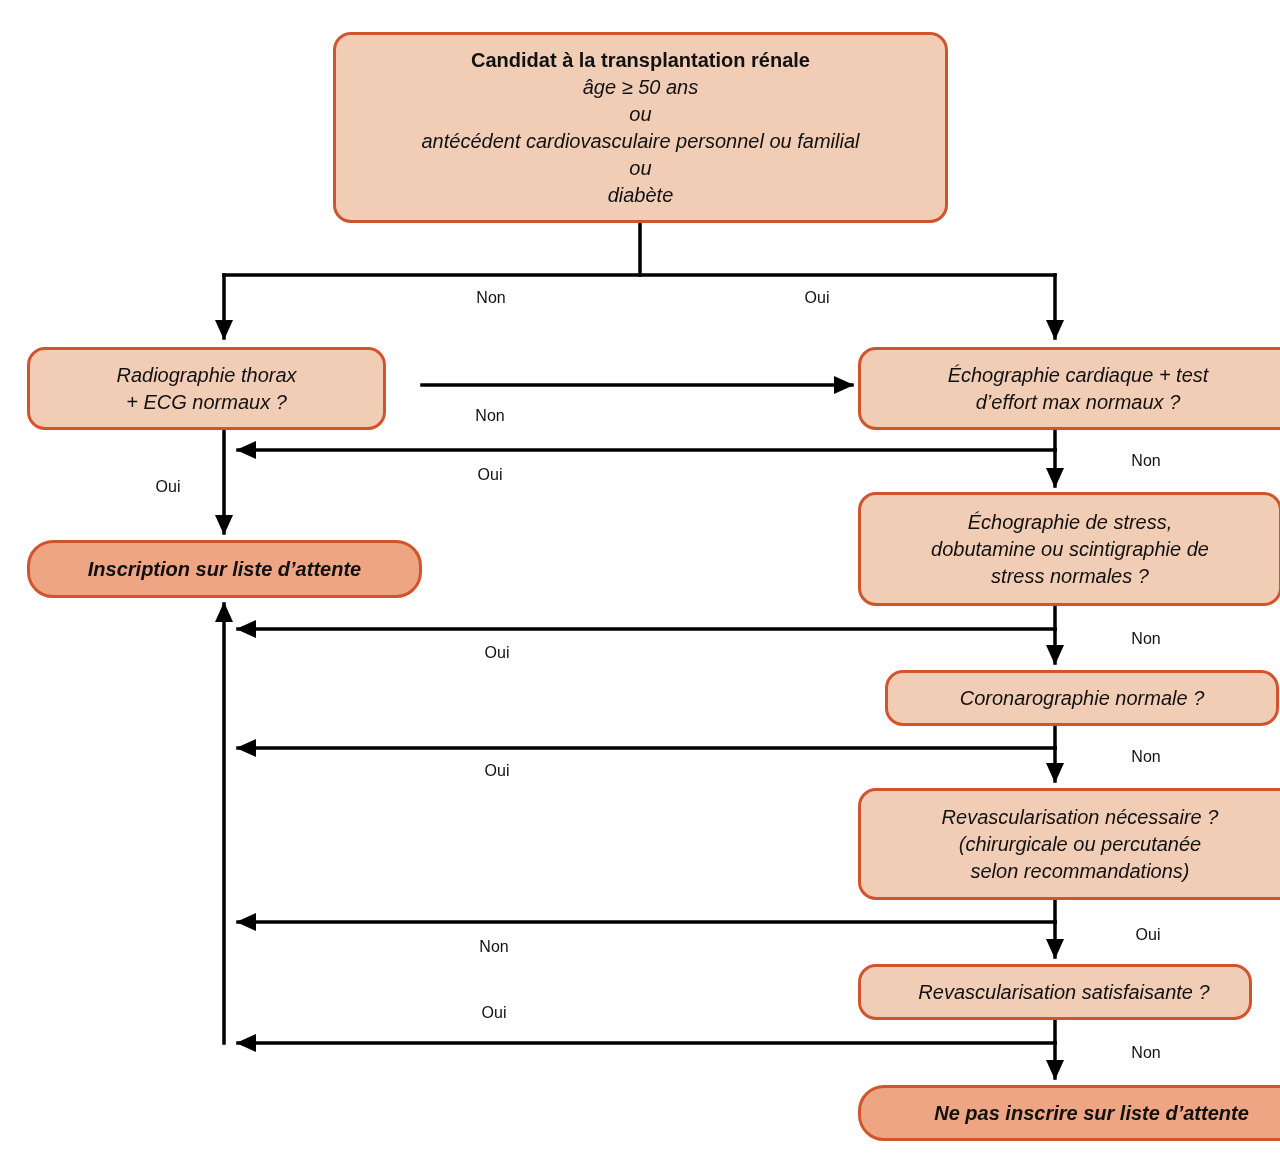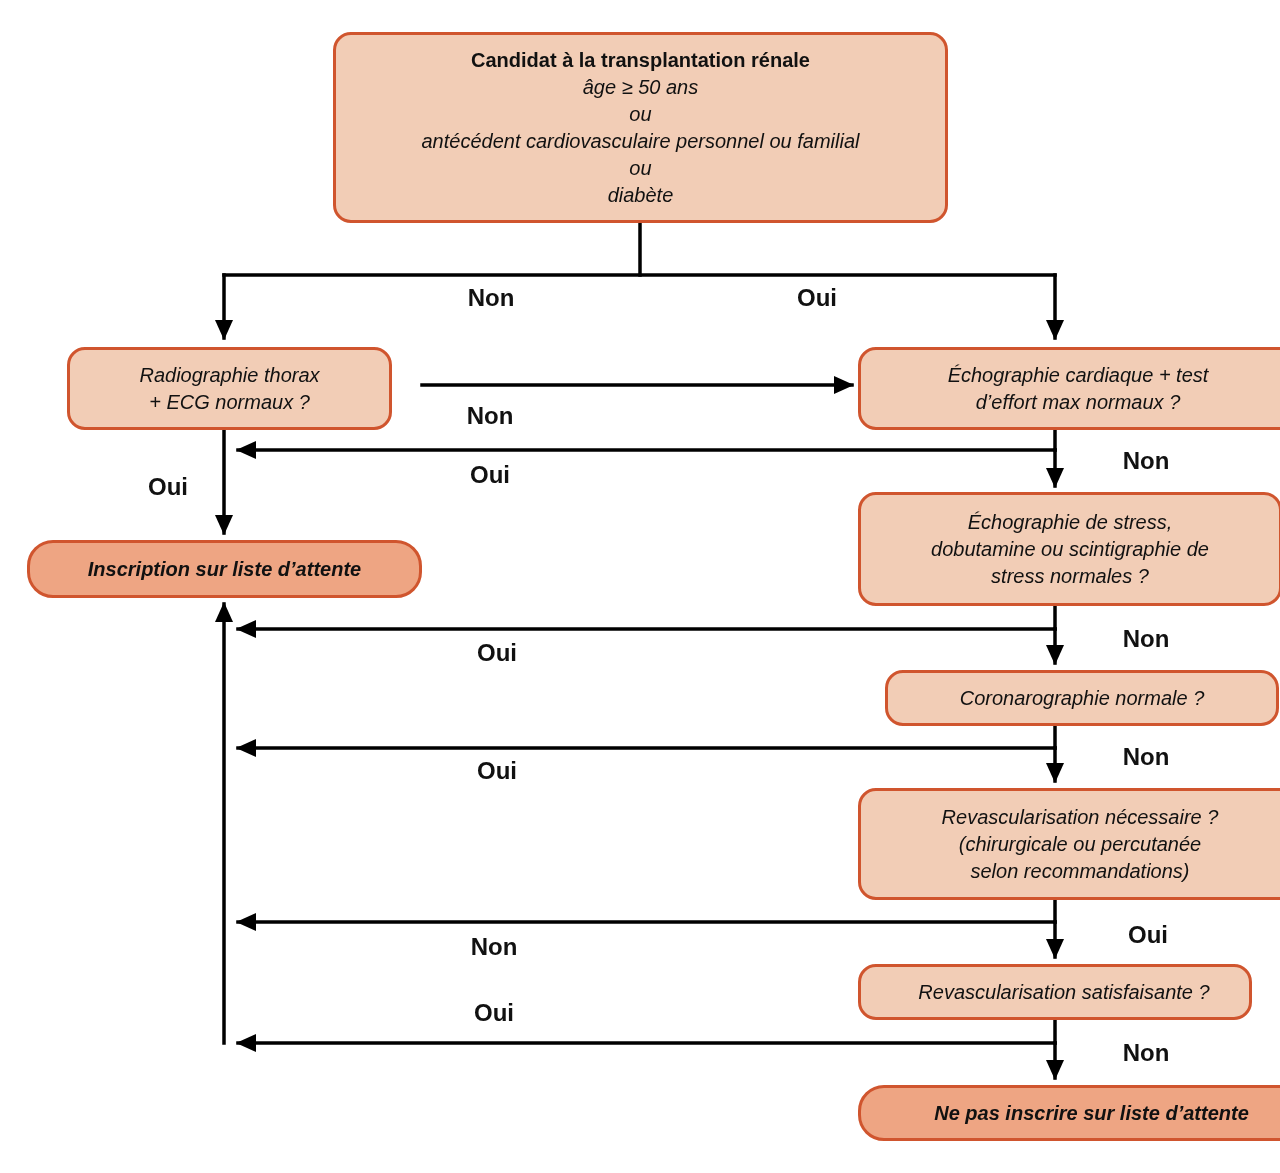--- a/index.html
+++ b/index.html
@@ -27,22 +27,22 @@
     line-height:27px;
     padding:6px 10px;
   }
   .node--dark { background:#eea583; }
   .node--bold { font-weight:700;border-radius:26px; }
   .node-text { white-space:pre-line;font-style:italic; }
   .node-title { font-weight:700; white-space:pre-line; }
   .edge-label {
     position:absolute;
     transform:translate(-50%,-50%);
-    font-weight:700;
-    font-size:24px;
+    font-weight:400;
+    font-size:16px;
     white-space:nowrap;
   }
 </style>
 </head>
 <body>
 
 <div class="canvas">
 
   <svg class="connectors" width="1280" height="1173" viewBox="0 0 1280 1173" aria-hidden="true">
     <defs>
@@ -78,21 +78,21 @@
 
   <div class="node" style="left:333px; top:32px; width:615px; height:191px;">
     <div class="node-title">Candidat à la transplantation rénale</div>
     <div class="node-text">âge ≥ 50 ans
 ou
 antécédent cardiovasculaire personnel ou familial
 ou
 diabète</div>
   </div>
 
-  <div class="node" style="left:27px; top:347px; width:325px; height:83px;margin-left:40px;">
+  <div class="node" style="left:27px; top:347px; width:359px; height:83px;">
     <div class="node-text">Radiographie thorax
 + ECG normaux ?</div>
   </div>
 
   <div class="node" style="left:858px; top:347px; width:440px; height:83px;">
     <div class="node-text">Échographie cardiaque + test
 d’effort max normaux ?</div>
   </div>
 
   <div class="node node--dark node--bold" style="left:27px; top:540px; width:395px; height:58px;">

